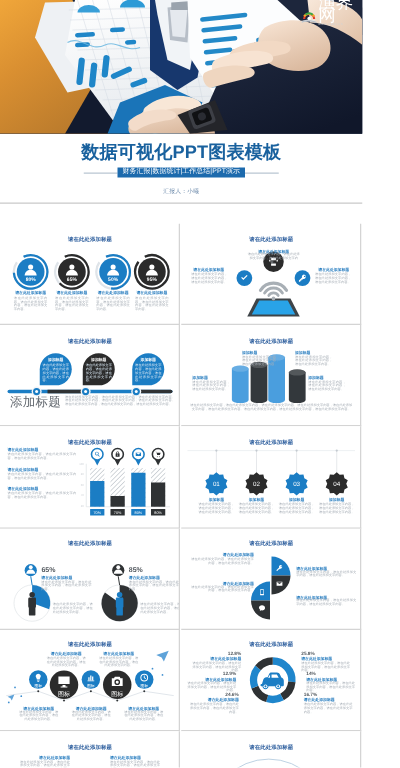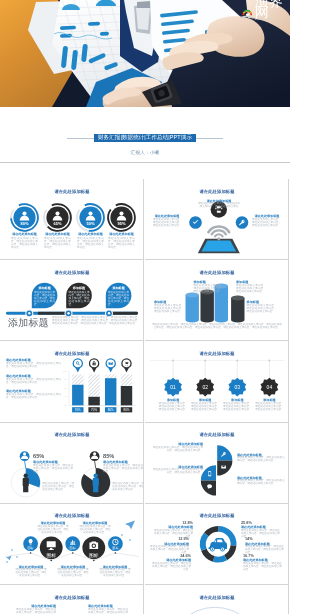--- a/index.html
+++ b/index.html
@@ -169,20 +169,21 @@
         <path d="M0.5 13 C5 10.5 14 10.5 18.5 13.6 C14 12.6 5 12.6 0.5 14.6 Z" fill="#eceff2"></path>
         <path d="M0.5 13.4 C5 11.2 14 11.2 18.5 14 L18.5 15.4 C14 12.8 5 12.8 0.5 14.9 Z" fill="#b9c0c8"></path>
       </svg>
       <div>
         <div class="logo-text">演界网</div>
         <div class="logo-sub">www.yanj.cn</div>
       </div>
     </div>
 
   <div class="titleblock">
+    <div class="ptitle">数据可视化PPT图表模板</div>
     <div class="psub">
       <span class="bar"></span>
         <span class="band">财务汇报|数据统计|工作总结|PPT演示</span>
         <span class="bar"></span>
     </div>
     <div class="pby">汇报人：小曦</div>
   </div>
 
   <div class="gridline-top"></div>
   <div class="grid">

